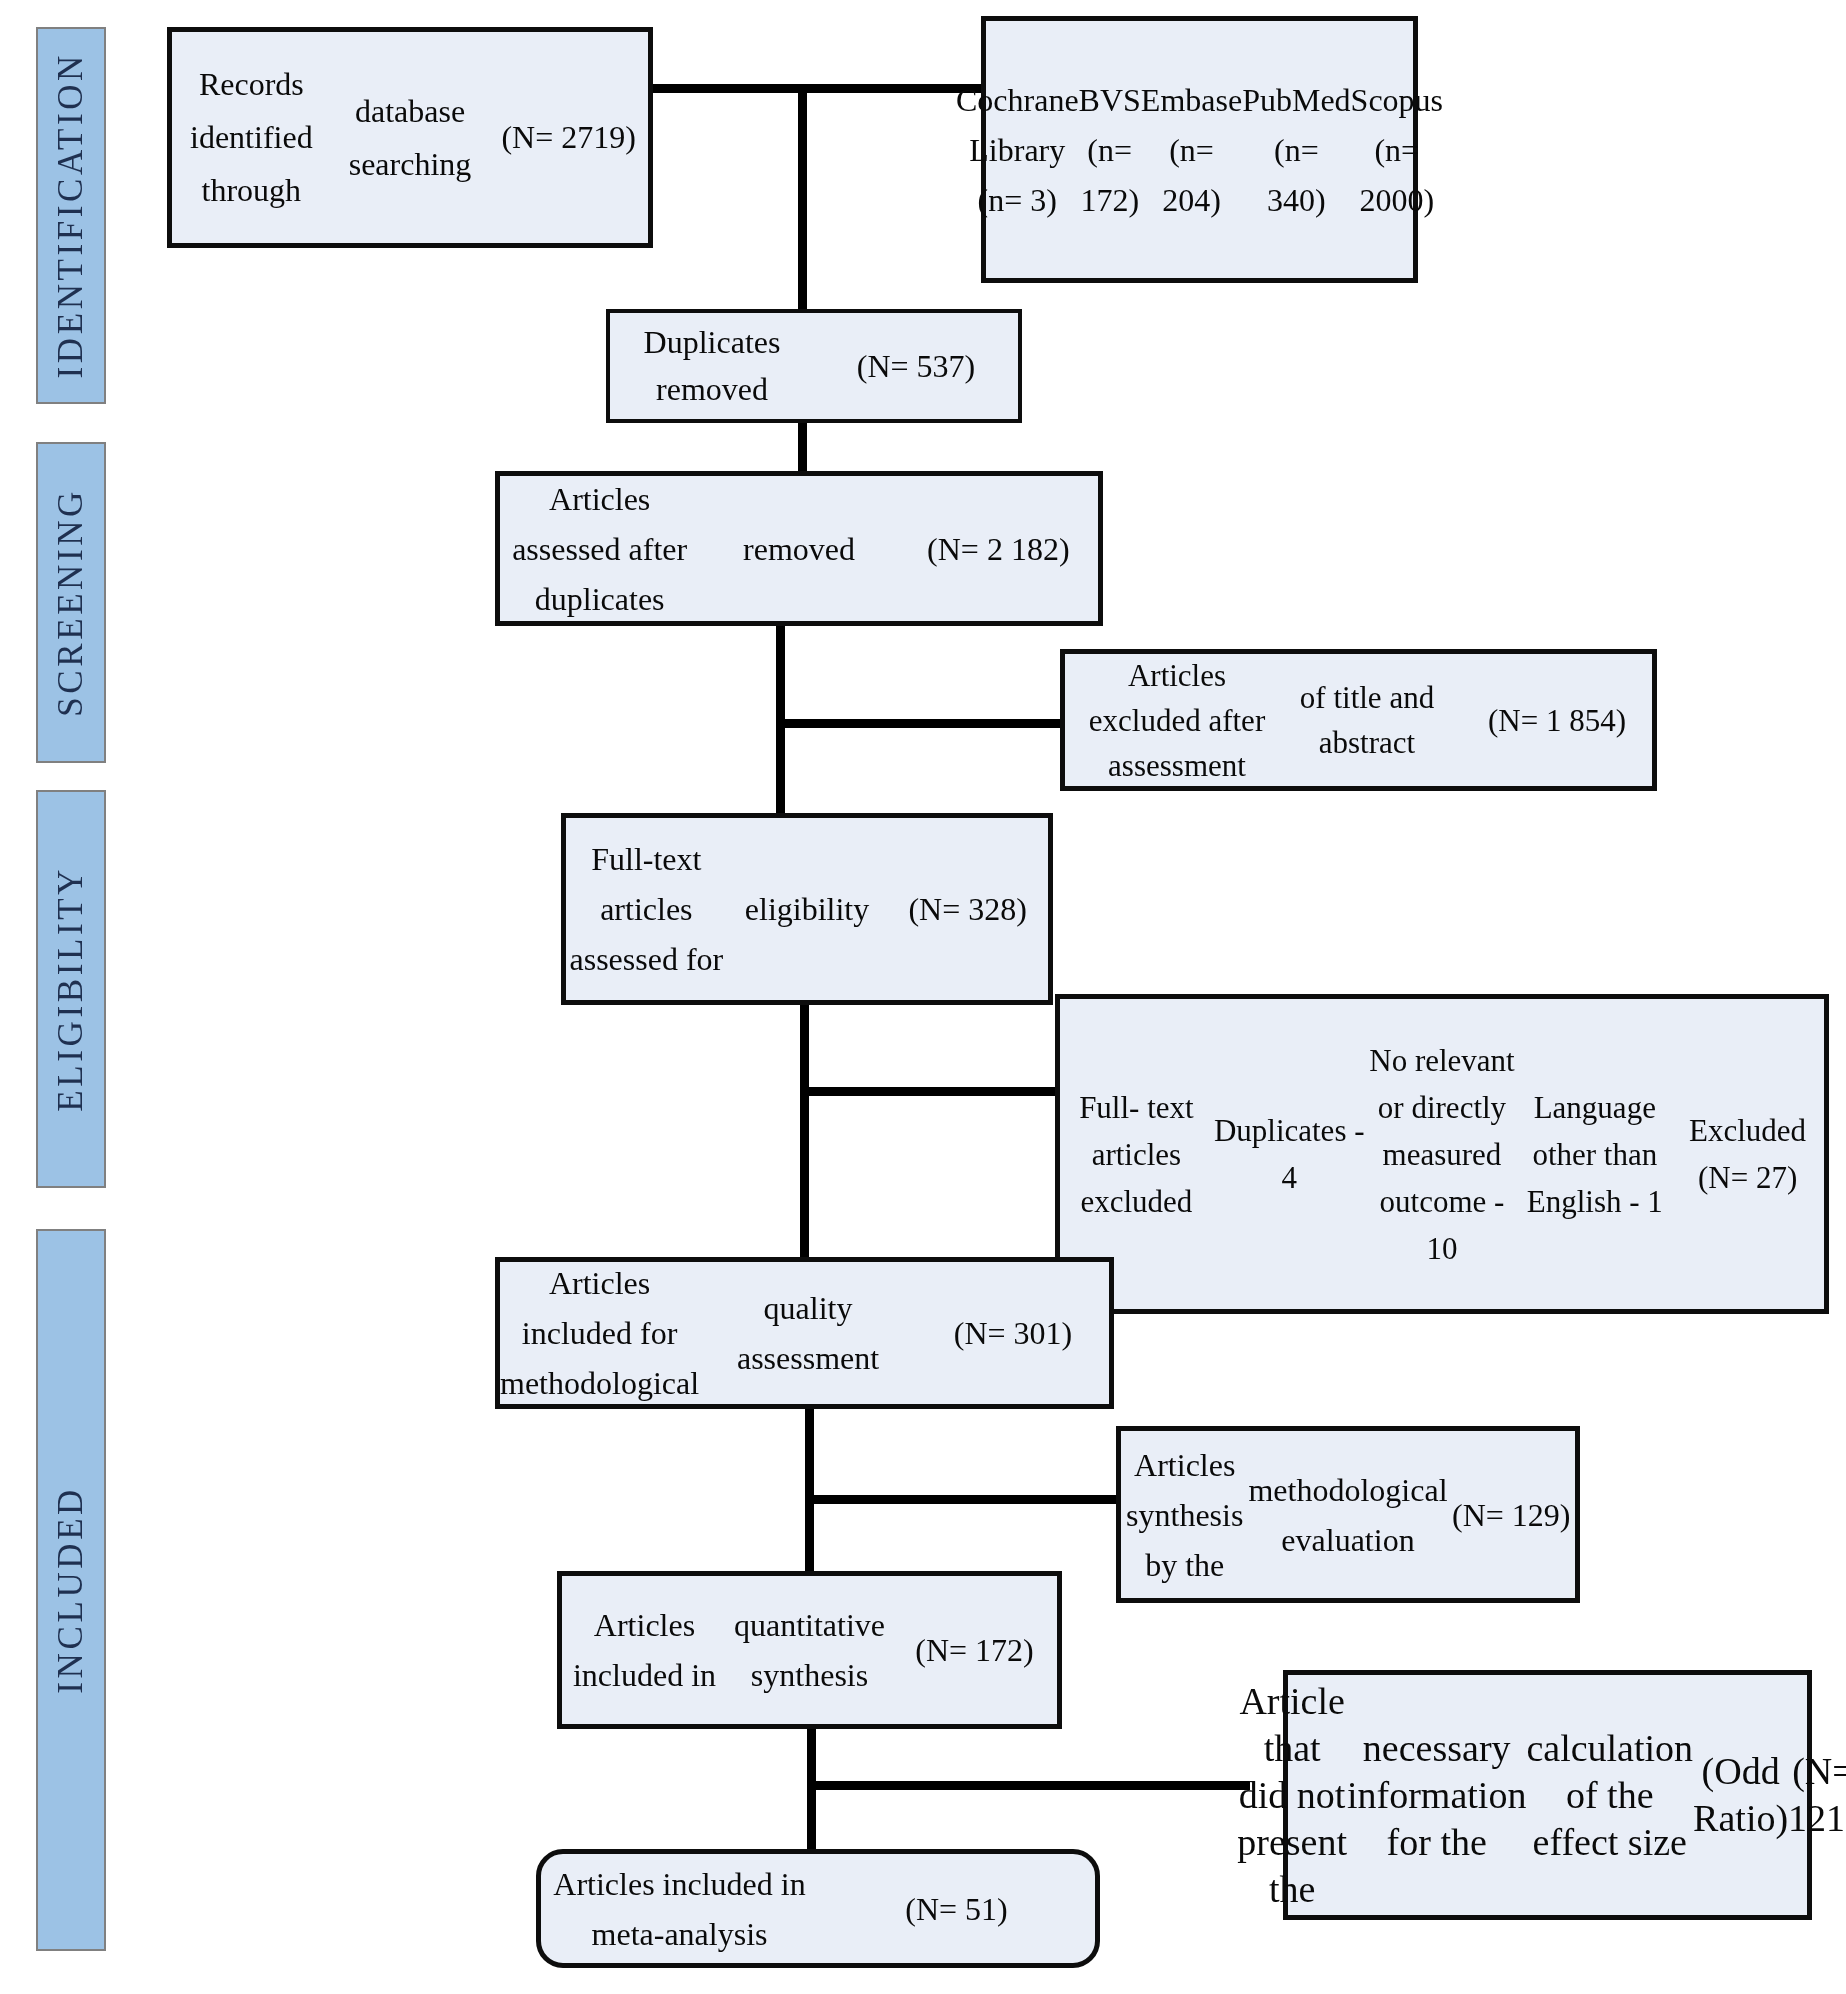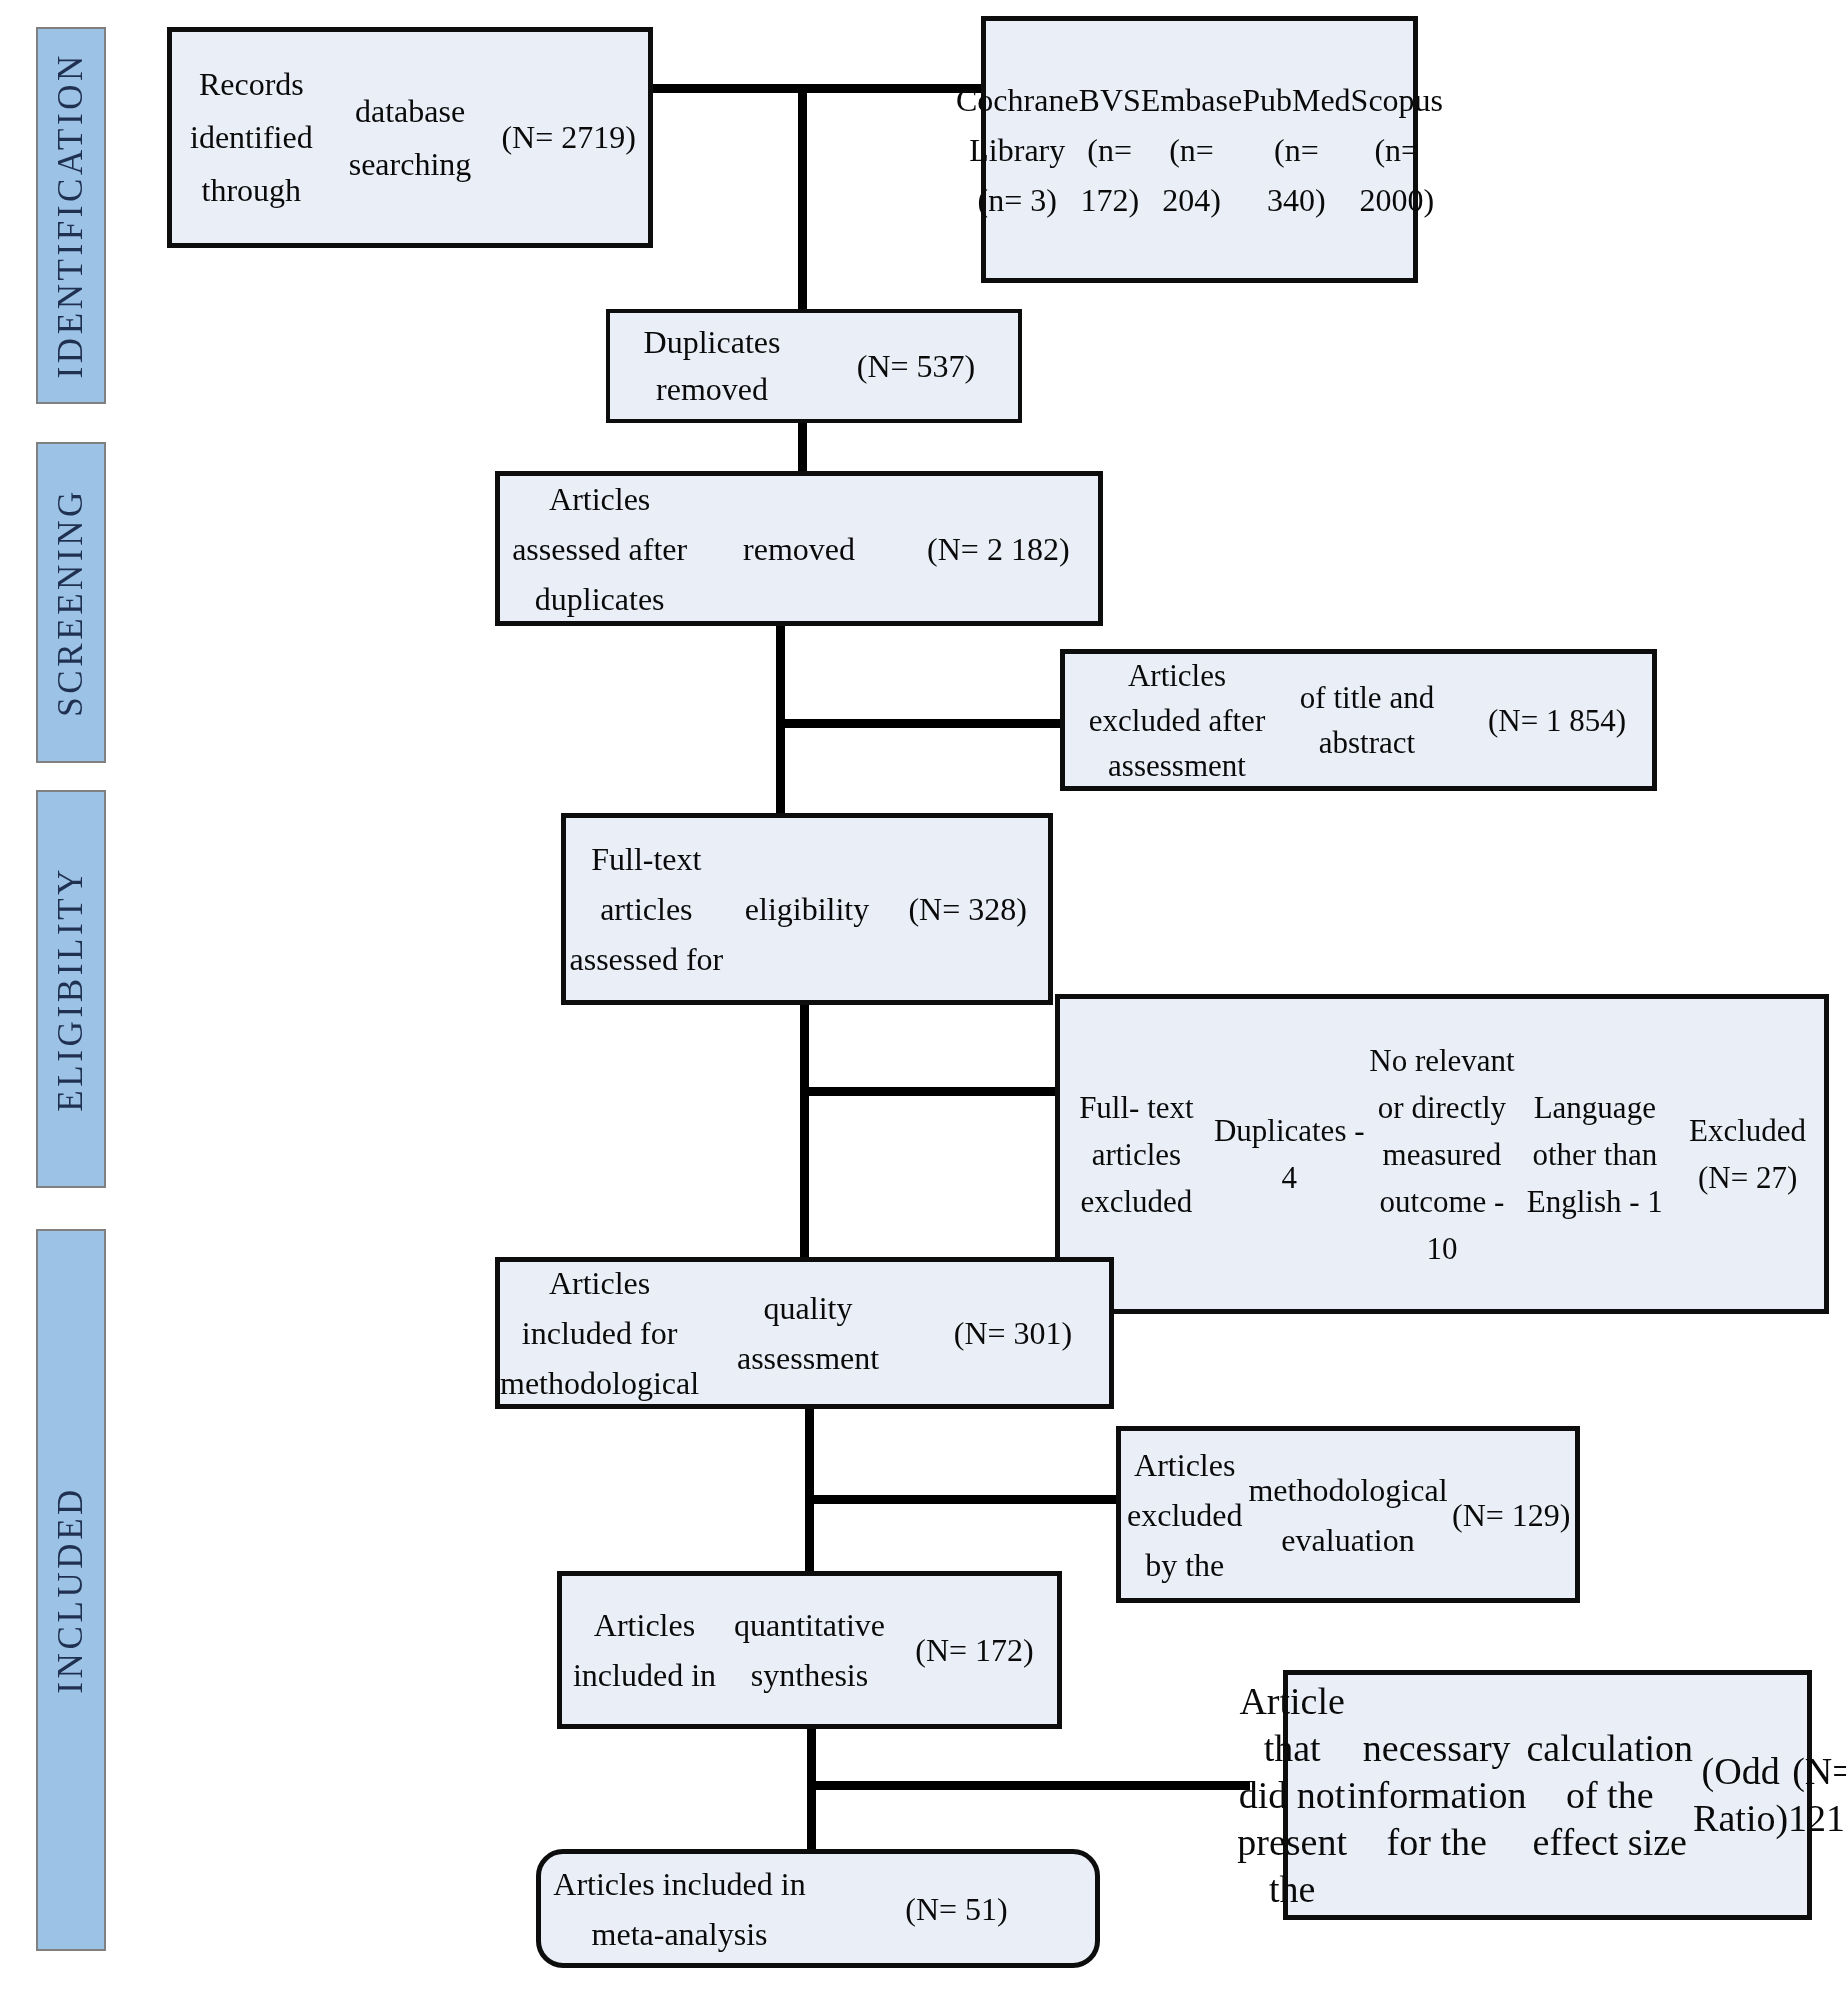--- a/index.html
+++ b/index.html
@@ -131,21 +131,21 @@
       <div class="box-line">Excluded  (N= 27)</div>
     </div>
 
   <div class="flow-box" style="left:495px; top:1257px; width:619px; height:152px; font-size:32px; line-height:50px;gap:13px;">
       <div class="box-line">Articles included for methodological</div>
       <div class="box-line">quality assessment</div>
       <div class="box-line">(N= 301)</div>
     </div>
 
   <div class="flow-box" style="left:1116px; top:1426px; width:464px; height:177px; font-size:32px; line-height:50px;">
-      <div class="box-line">Articles excluded by the</div>
+      <div class="box-line">Articles synthesis by the</div>
       <div class="box-line">methodological evaluation</div>
       <div class="box-line">(N= 129)</div>
     </div>
 
   <div class="flow-box" style="left:557px; top:1571px; width:505px; height:158px; font-size:32px; line-height:50px;">
       <div class="box-line">Articles included in</div>
       <div class="box-line">quantitative synthesis</div>
       <div class="box-line">(N= 172)</div>
     </div>
 

